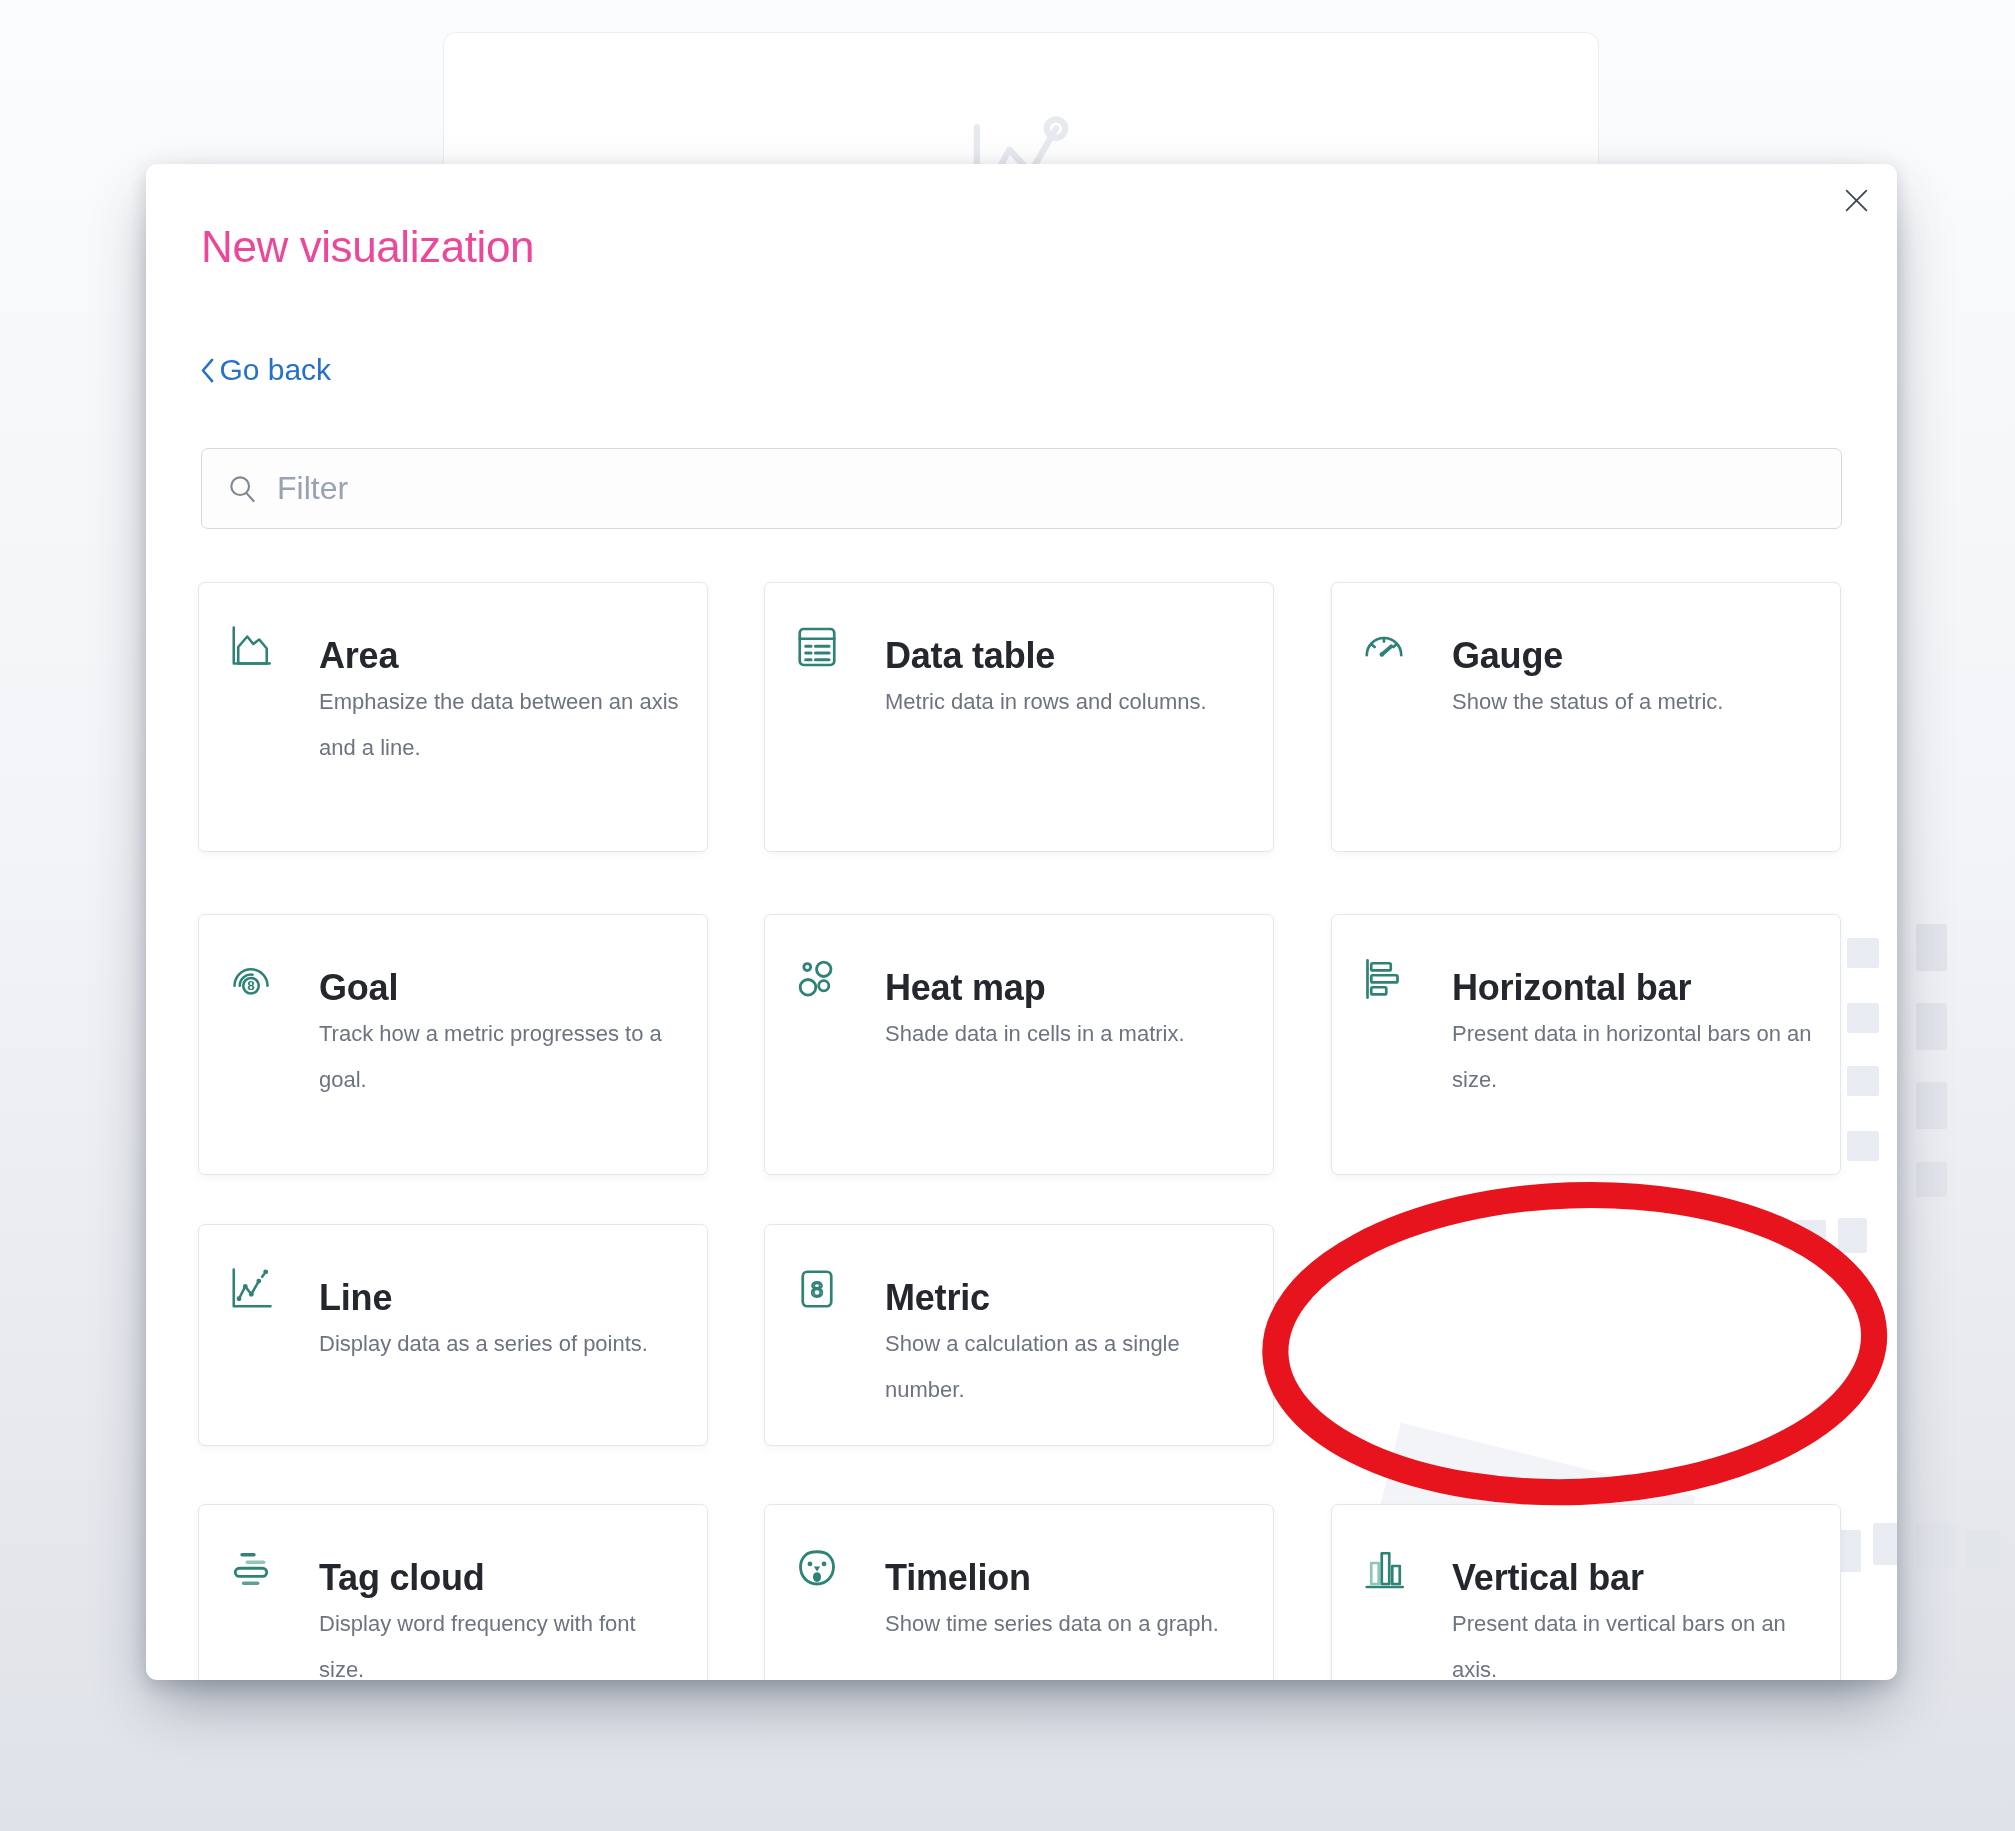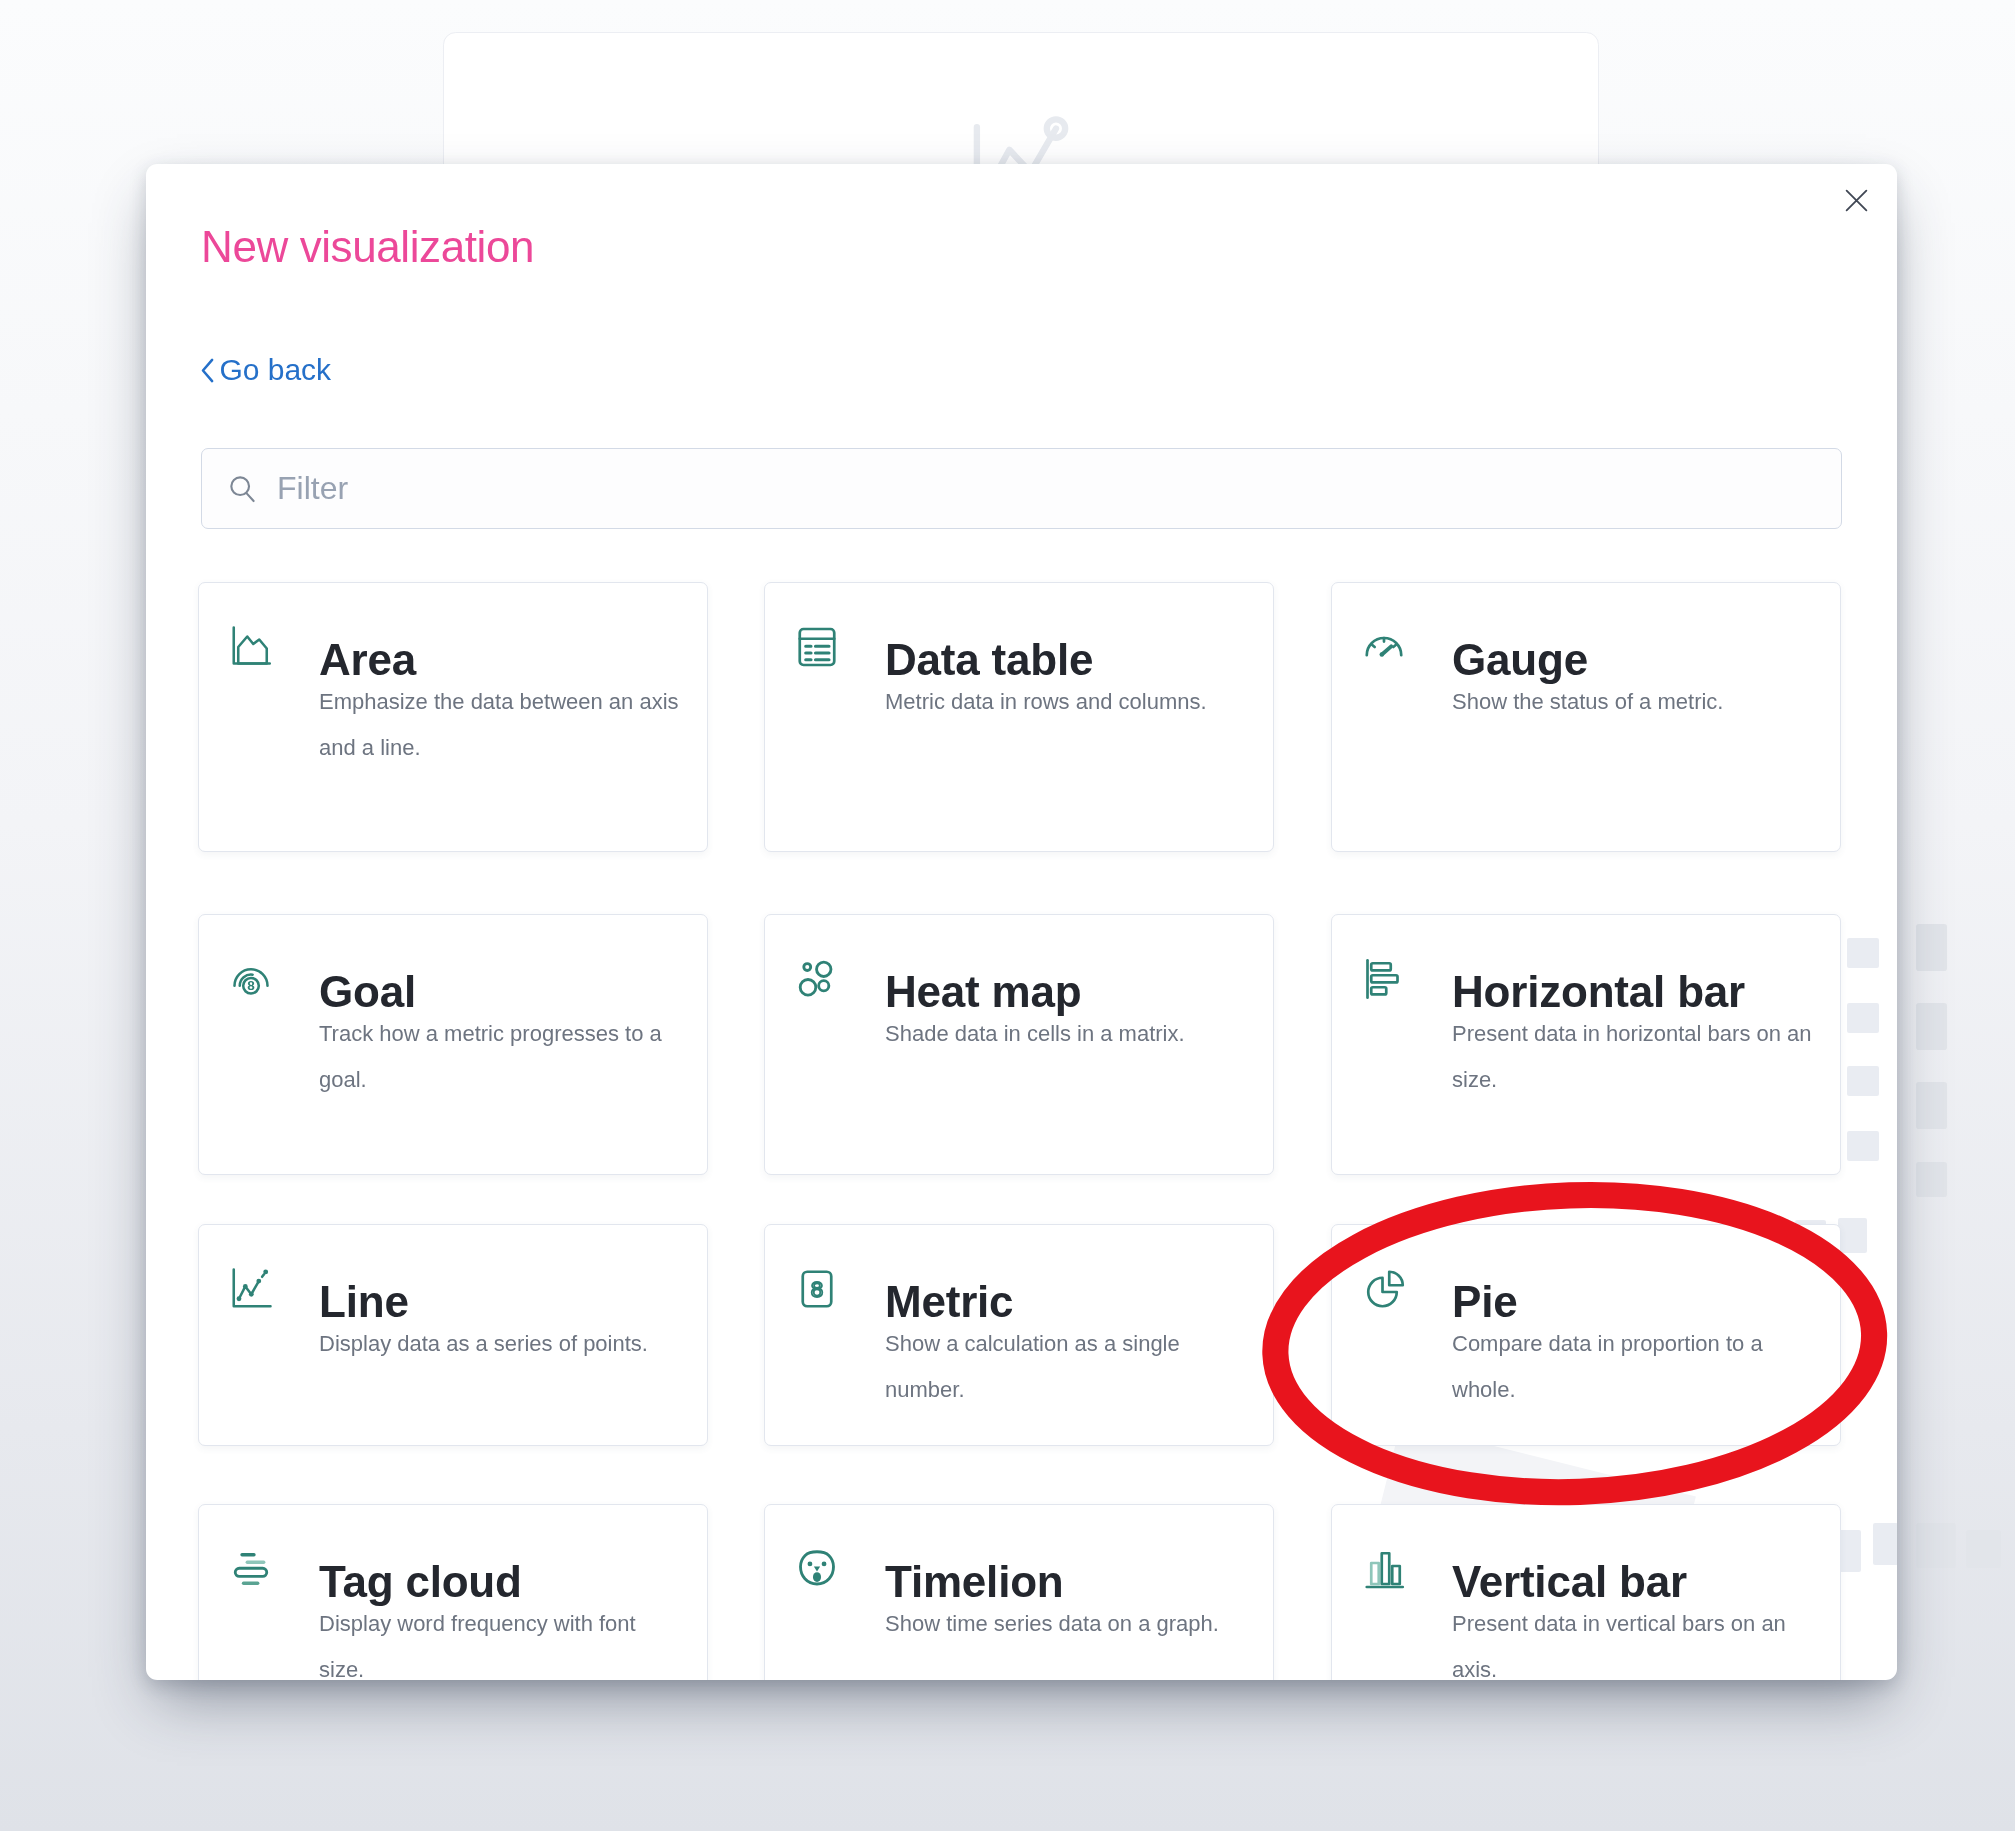--- a/index.html
+++ b/index.html
@@ -46,21 +46,21 @@
   .filter-input::placeholder{color:#98a2b2;}
   
   .card{
     position:absolute;width:510px;background:#ffffff;
     border:1.4px solid #e2e6ee;border-radius:7px;box-sizing:border-box;
     box-shadow:0 2.8px 7px rgba(70,80,100,0.06);cursor:pointer;z-index:3;
   }
   .card .icn{position:absolute;left:28px;top:40px;width:48px;height:48px;}
   .card h3{
     position:absolute;left:120px;top:52px;margin:0;
-    font-size:44px;font-weight:700;color:#24272e;letter-spacing:-0.2px;white-space:nowrap;
+    font-size:36px;font-weight:700;color:#24272e;letter-spacing:-0.2px;white-space:nowrap;
   }
   .card p{
     position:absolute;left:120px;top:96px;margin:0;width:365px;
     font-size:22px;line-height:46px;color:#6d7480;font-weight:400;
   }
   .r1{top:418px;height:270px;}
   .r2{top:750px;height:261px;}
   .r3{top:1060px;height:222px;}
   .r4{top:1340px;height:226px;}
   .col1{left:52px;} .col2{left:618px;padding-left:23px;} .col3{left:1185px;}
@@ -208,28 +208,20 @@
 
   <div class="card r3 col2">
     <svg class="icn" viewBox="0 0 32 32" fill="none" stroke="#2f8276" stroke-width="1.8" stroke-linejoin="round">
       <rect x="6.5" y="4.5" width="19" height="23" rx="3"></rect>
       <text x="16" y="21.5" text-anchor="middle" font-size="15" font-weight="400" fill="none" stroke="#2f8276" stroke-width="1.2">8</text>
     </svg>
     <h3>Metric</h3>
     <p>Show a calculation as a single number.</p>
   </div>
 
-  <div class="card r3 col3">
-    <svg class="icn" viewBox="0 0 32 32" fill="none" stroke="#2f8276" stroke-width="1.8" stroke-linejoin="round">
-      <path d="M15 18V8.5A9.5 9.5 0 1 0 24.5 18Z"></path>
-      <path d="M19.5 4.5a9 9 0 0 1 9 9h-9z"></path>
-    </svg>
-    <h3>Pie</h3>
-    <p>Compare data in proportion to a whole.</p>
-  </div>
 
   <div class="card r4 col1">
     <svg class="icn" viewBox="0 0 32 32" fill="none" stroke-linecap="round">
       <path d="M10 6.5h8" stroke="#2f8276" stroke-width="2.2"></path>
       <path d="M13.5 11.5h11" stroke="#8fc6ba" stroke-width="2.2"></path>
       <rect x="5.5" y="15.5" width="21" height="5.4" rx="2.7" stroke="#2f8276" stroke-width="1.9"></rect>
       <path d="M11 25.5h9.5" stroke="#5aa392" stroke-width="2.2"></path>
     </svg>
     <h3>Tag cloud</h3>
     <p>Display word frequency with font size.</p>

